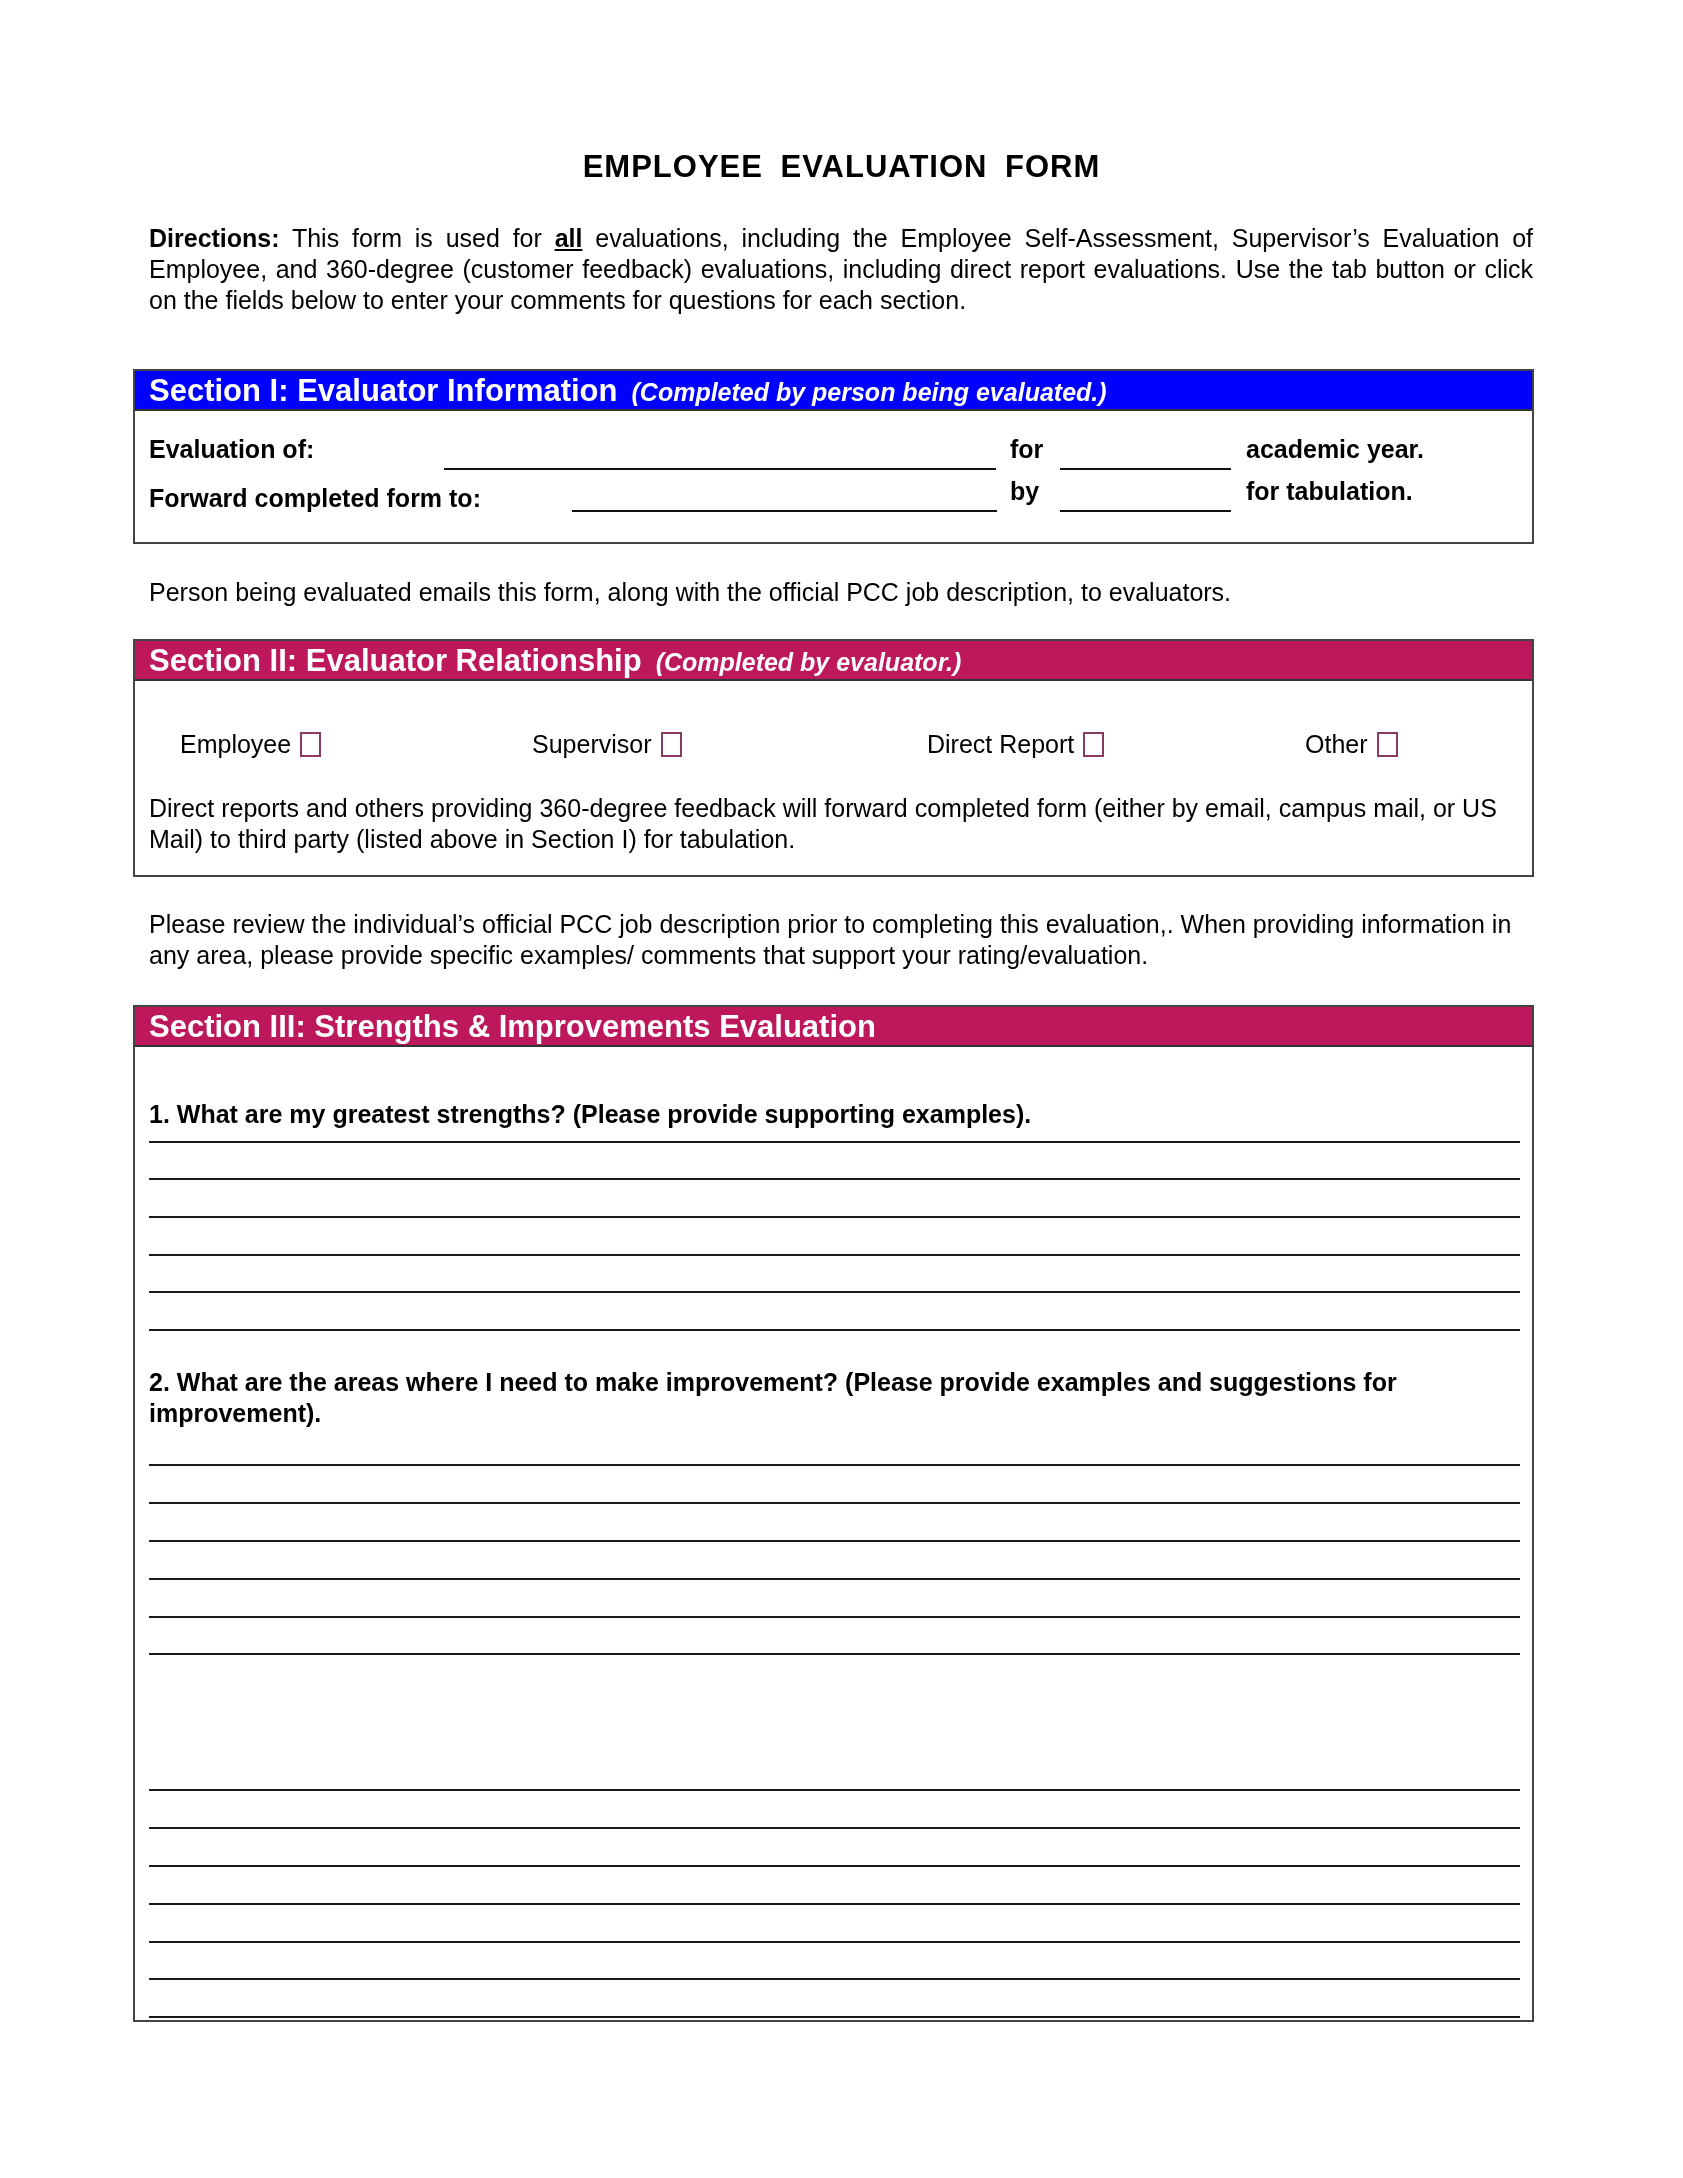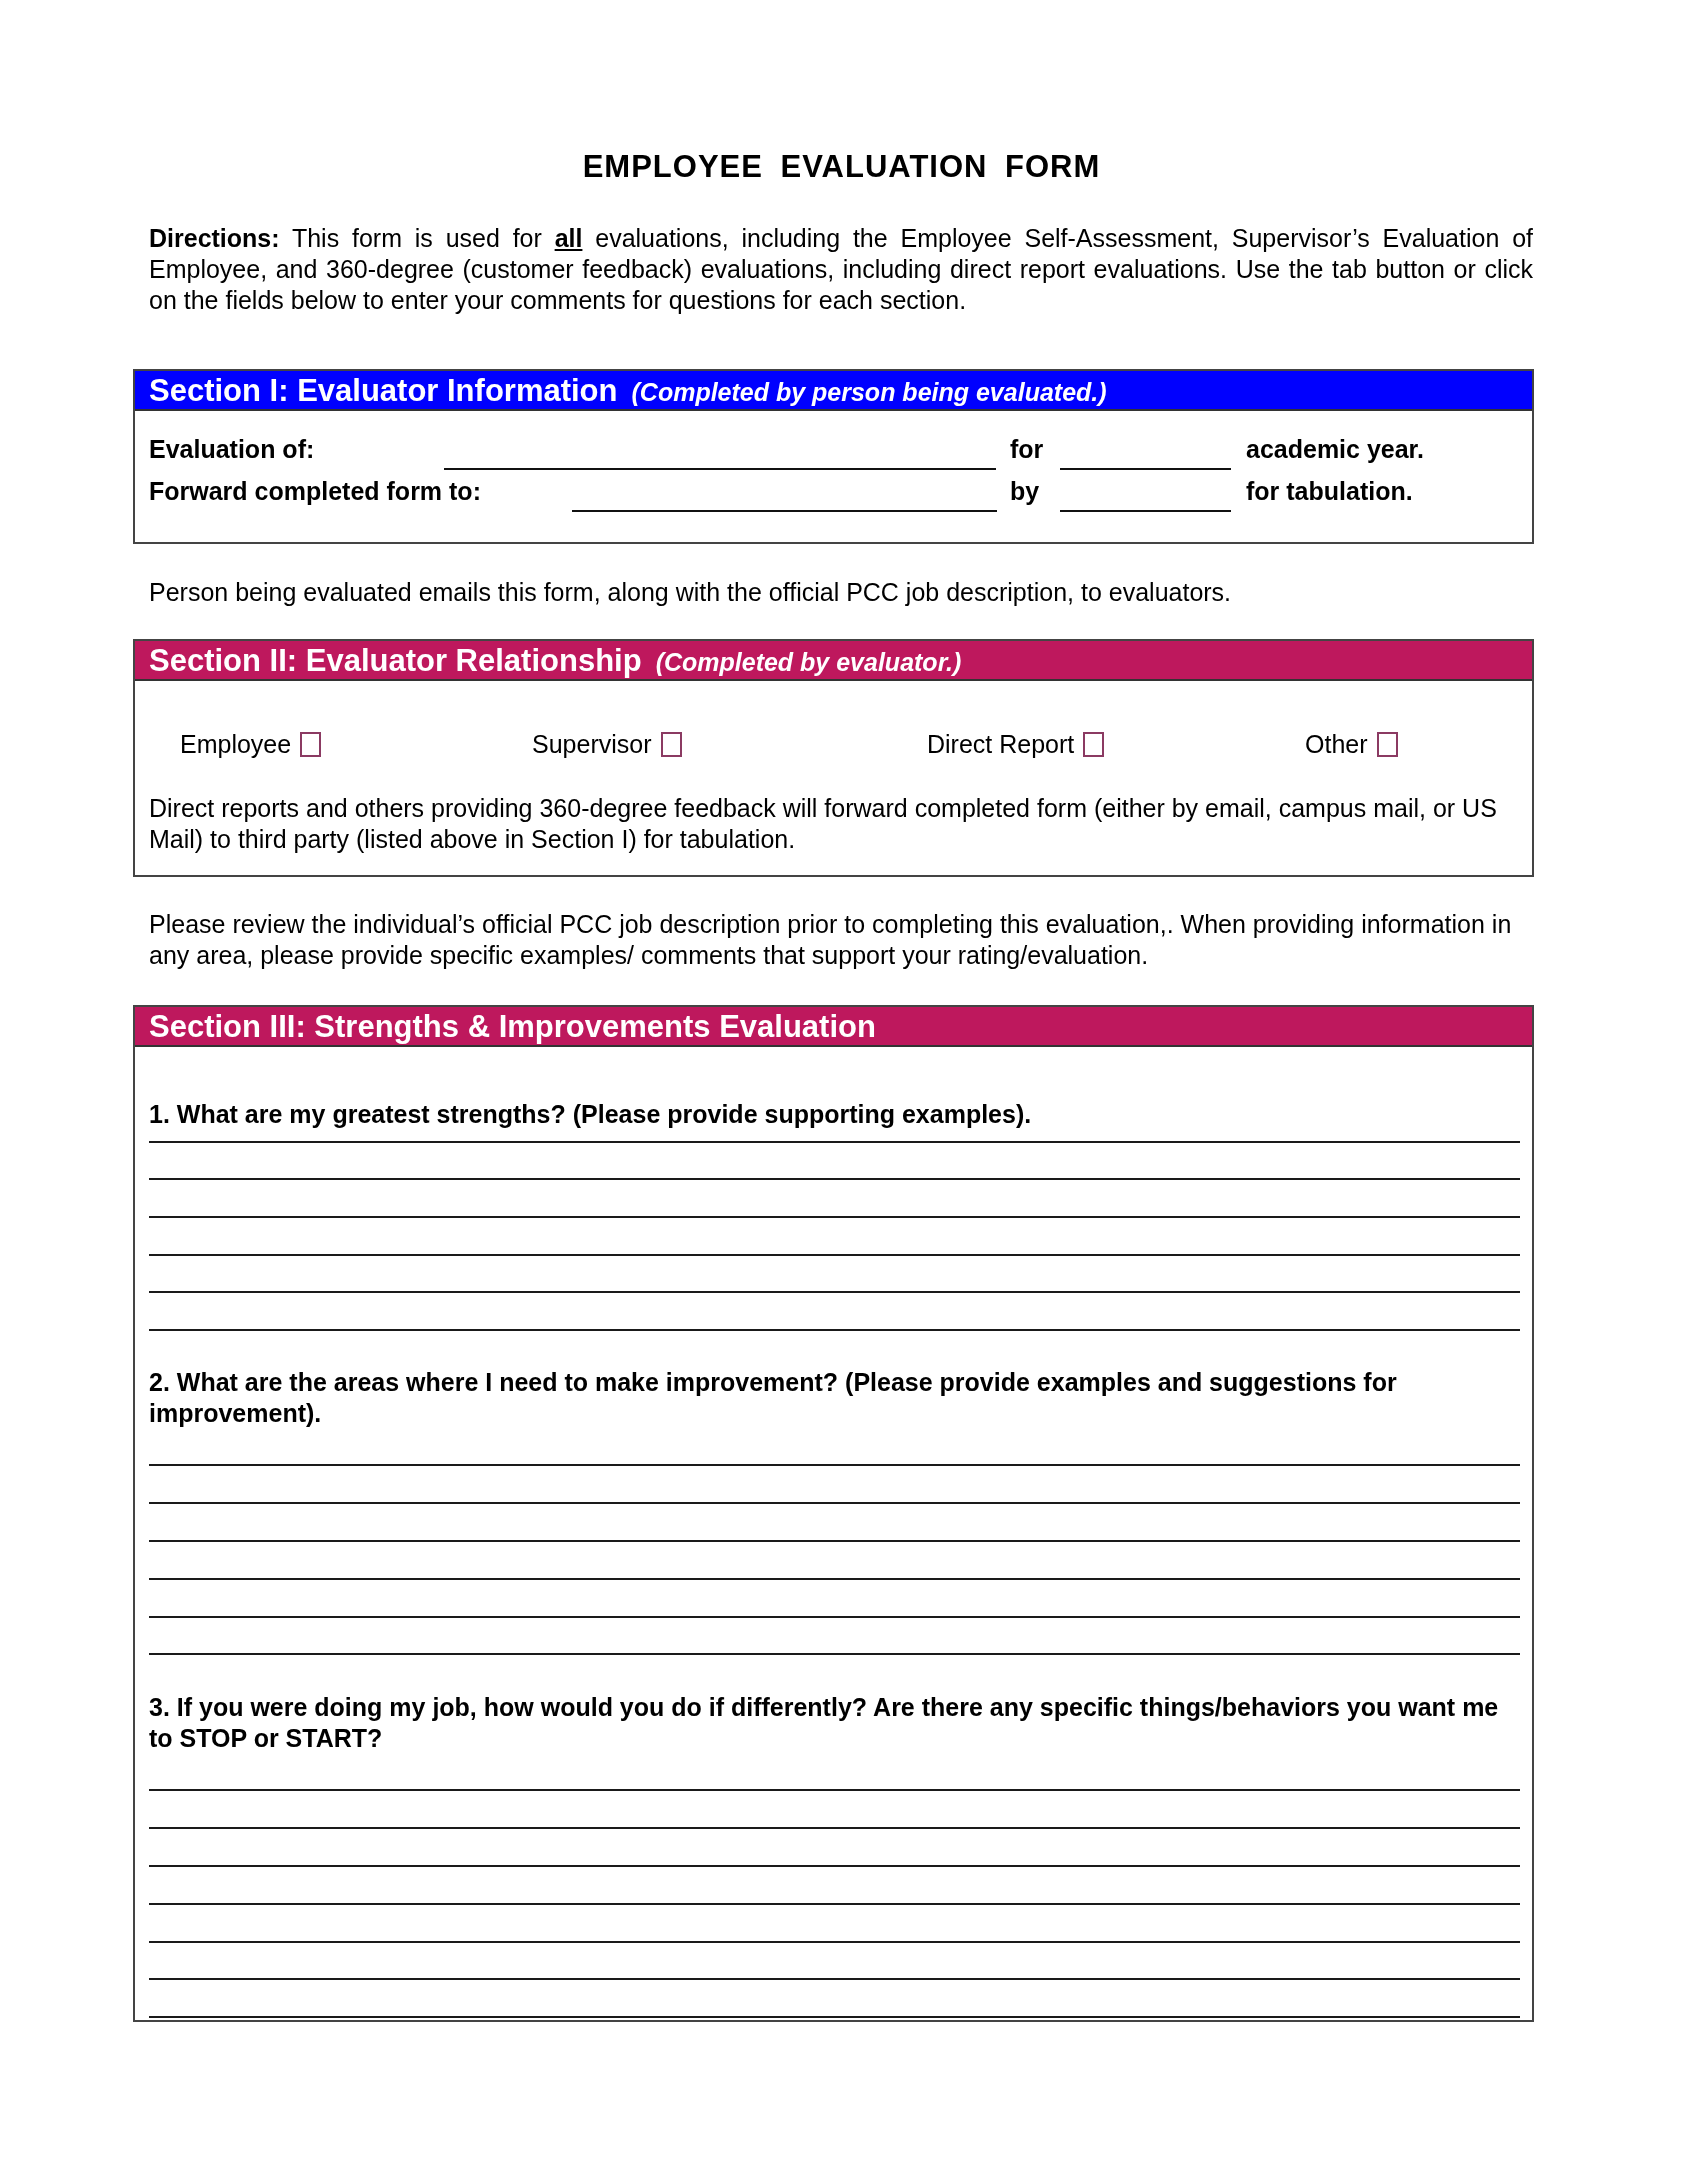--- a/index.html
+++ b/index.html
@@ -134,21 +134,21 @@
   <div class="section-header blue">
     <span>Section I: Evaluator Information</span><span class="sub">(Completed by person being evaluated.)</span>
   </div>
 
   <span class="field-label" style="left:14px; top:63px;">Evaluation of:</span>
   <div class="underline-field" style="left:309px; width:552px; top:97px;"></div>
   <span class="field-label" style="left:875px; top:63px;">for</span>
   <div class="underline-field" style="left:925px; width:171px; top:97px;"></div>
   <span class="field-label" style="left:1111px; top:63px;">academic year.</span>
 
-  <span class="field-label" style="left:14px; top:105px;">Forward completed form to:</span>
+  <span class="field-label" style="left:14px; top:112px;">Forward completed form to:</span>
   <div class="underline-field" style="left:437px; width:425px; top:139px;"></div>
   <span class="field-label" style="left:875px; top:105px;">by</span>
   <div class="underline-field" style="left:925px; width:171px; top:139px;"></div>
   <span class="field-label" style="left:1111px; top:105px;">for tabulation.</span>
 </div>
 
 <div class="para" style="top:577px;">Person being evaluated emails this form, along with the official PCC job description, to evaluators.</div>
 
 <div class="section-box" style="top:639px; height:238px;">
   <div class="section-header black">
@@ -192,21 +192,20 @@
   <div class="answer-line" style="top:322px;"></div>
 
   <div class="question" style="top:360px;">2.  What are the areas where I need to make improvement? (Please provide examples and suggestions for improvement).</div>
   <div class="answer-line" style="top:457px;"></div>
   <div class="answer-line" style="top:495px;"></div>
   <div class="answer-line" style="top:533px;"></div>
   <div class="answer-line" style="top:571px;"></div>
   <div class="answer-line" style="top:609px;"></div>
   <div class="answer-line" style="top:646px;"></div>
 
-  <div class="question" style="top:685px;">3.  If you were doing my job, how would you do if differently?  Are there any specific things/behaviors you want me to STOP or START?</div>
   <div class="answer-line" style="top:782px;"></div>
   <div class="answer-line" style="top:820px;"></div>
   <div class="answer-line" style="top:858px;"></div>
   <div class="answer-line" style="top:896px;"></div>
   <div class="answer-line" style="top:934px;"></div>
   <div class="answer-line" style="top:971px;"></div>
   <div class="answer-line" style="top:1009px;"></div>
 </div>
 
 

